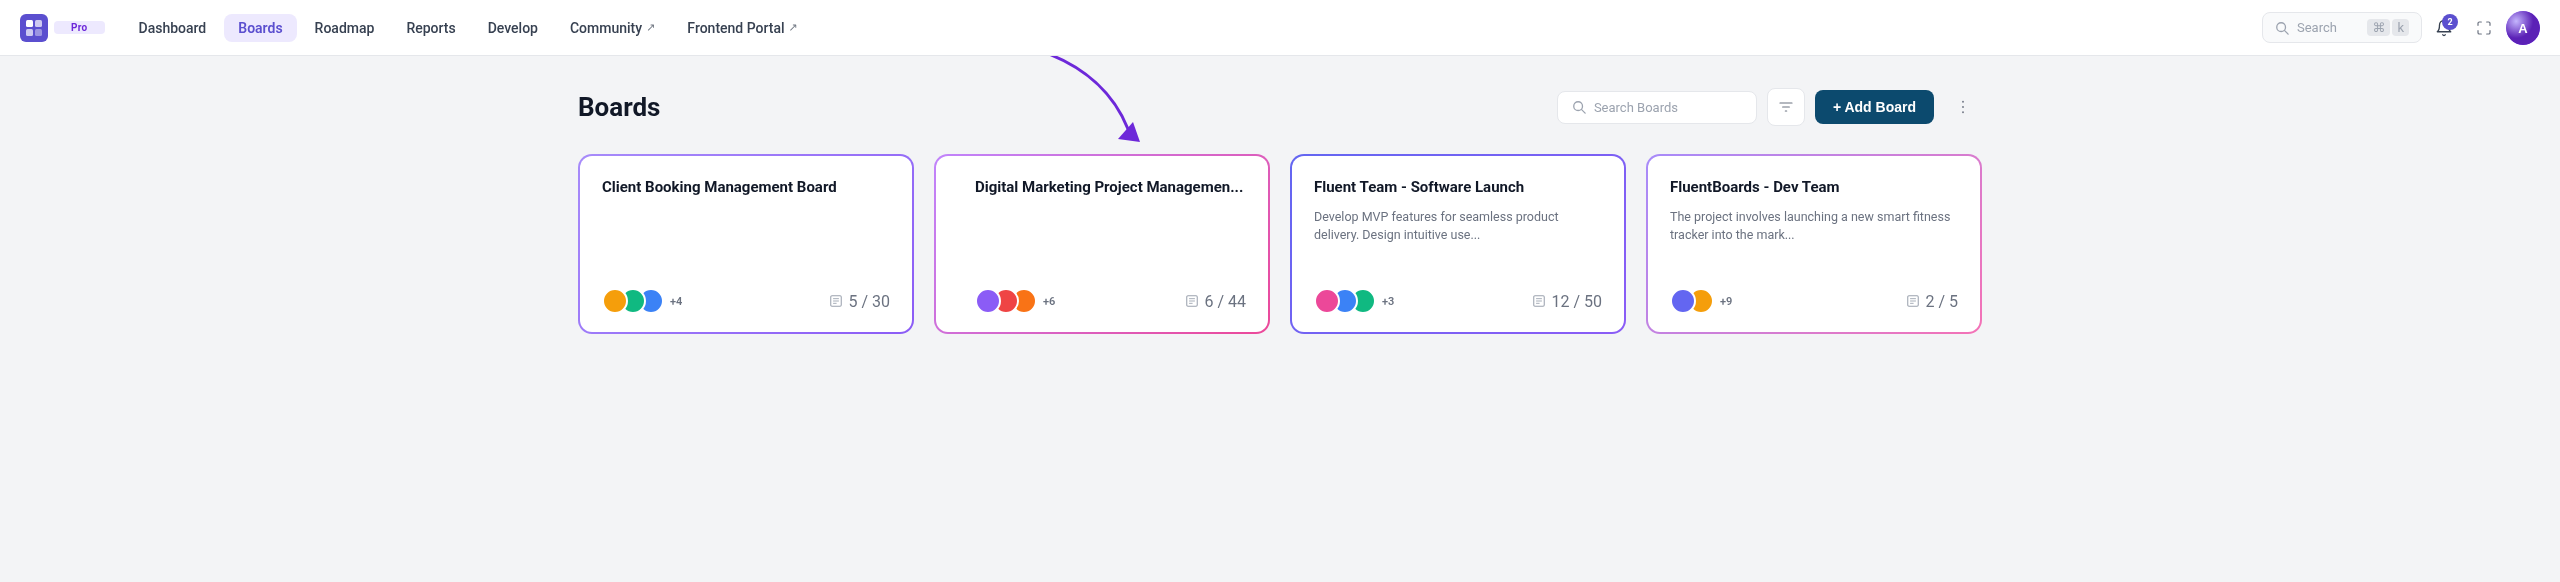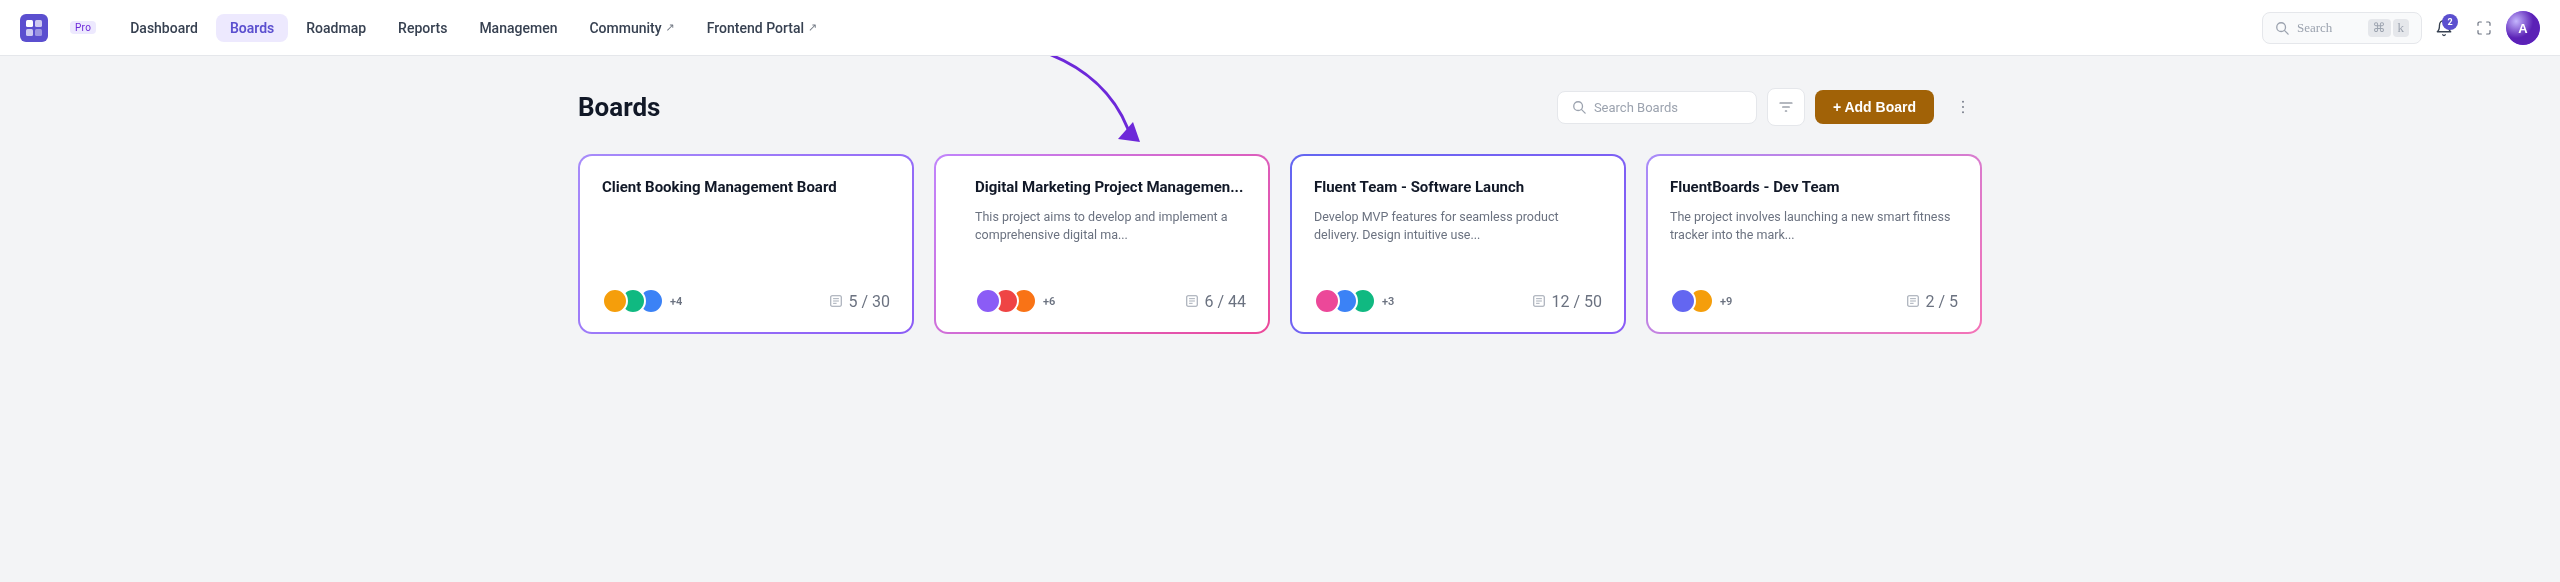--- a/index.html
+++ b/index.html
@@ -35,27 +35,26 @@
       display: flex;
       align-items: center;
       justify-content: center;
     }
     .nav-logo-icon svg {
       width: 18px;
       height: 18px;
     }
     .nav-pro-badge {
       font-size: 10px;
-      font-weight: 400;
+      font-weight: 700;
       background: #ede9fe;
       color: #6d28d9;
       border-radius: 4px;
-      padding: 1px 5px;
+      padding: 1px 17px;
       letter-spacing: 0.03em;
-      margin-left: 16px;
     }
     .nav-item {
       padding: 6px 14px;
       font-size: 14px;
       color: #374151;
       cursor: pointer;
       border-radius: 8px;
       white-space: nowrap;
       font-weight: 500;
       text-decoration: none;
@@ -80,21 +79,20 @@
       background: #f9fafb;
       border: 1px solid #e5e7eb;
       border-radius: 8px;
       padding: 6px 12px;
       cursor: pointer;
       min-width: 160px;
     }
     .nav-search span {
       font-size: 13px;
       color: #9ca3af;
-      font-family: Liberation Serif, serif;
     }
     .nav-search-kbd {
       display: flex;
       align-items: center;
       gap: 2px;
       margin-left: auto;
     }
     .kbd {
       background: #e5e7eb;
       border-radius: 4px;
@@ -201,21 +199,21 @@
       background: #fff;
       border: 1px solid #e5e7eb;
       border-radius: 8px;
       cursor: pointer;
       color: #6b7280;
     }
     .add-board-btn {
       display: flex;
       align-items: center;
       gap: 6px;
-      background: #a16207;
+      background: #0c4a6e;
       color: #fff;
       border: none;
       border-radius: 8px;
       padding: 9px 18px;
       font-size: 14px;
       font-weight: 600;
       cursor: pointer;
       white-space: nowrap;
     }
     .more-btn {
@@ -339,21 +337,21 @@
   <a class="nav-item active">
     <span>Boards</span>
   </a>
   <a class="nav-item">
     <span>Roadmap</span>
   </a>
   <a class="nav-item">
     <span>Reports</span>
   </a>
   <a class="nav-item">
-    <span>Managemen</span>
+    <span>Develop</span>
   </a>
   <a class="nav-item">
     <span>Community</span>
     <span class="nav-ext-icon">↗</span>
   </a>
   <a class="nav-item">
     <span>Frontend Portal</span>
     <span class="nav-ext-icon">↗</span>
   </a>
 
@@ -452,21 +450,20 @@
           <line x1="7" y1="8" x2="17" y2="8" stroke="#9ca3af" stroke-width="1.5"></line>
           <line x1="7" y1="12" x2="17" y2="12" stroke="#9ca3af" stroke-width="1.5"></line>
           <line x1="7" y1="16" x2="13" y2="16" stroke="#9ca3af" stroke-width="1.5"></line>
         </svg>
         <span>5 / 30</span>
       </div>
     </div>
   </div>
       <div class="board-card" style="background: linear-gradient(rgb(255, 255, 255), rgb(255, 255, 255)) padding-box padding-box, linear-gradient(135deg, rgb(192, 132, 252), rgb(236, 72, 153)) border-box border-box; border: 2px solid transparent; padding-left: 39px;">
     <div class="board-card-title">Digital Marketing Project Managemen...</div>
-    <div class="board-card-desc">This project aims to develop and implement a comprehensive digital ma...</div>
     <div class="board-card-footer">
       <div class="avatars">
             <div class="avatar-sm" style="background:#8b5cf6;z-index:3"></div>
             <div class="avatar-sm" style="background:#ef4444;z-index:2"></div>
             <div class="avatar-sm" style="background:#f97316;z-index:1"></div>
             <span class="avatar-count">+6</span>
           </div>
       <div class="task-count">
         <svg width="14" height="14" viewBox="0 0 24 24" fill="none">
           <rect x="3" y="3" width="18" height="18" rx="2" stroke="#9ca3af" stroke-width="1.8"></rect>

